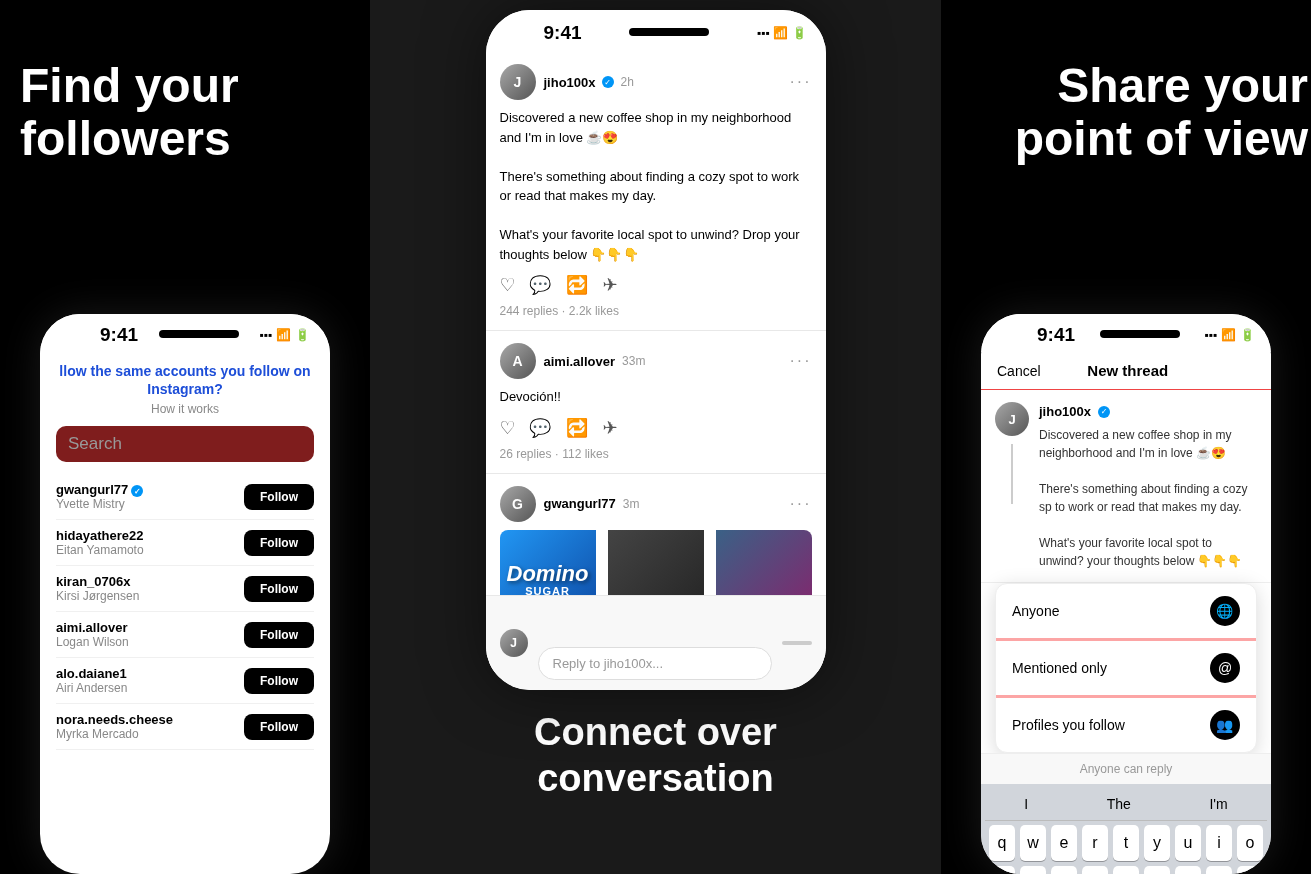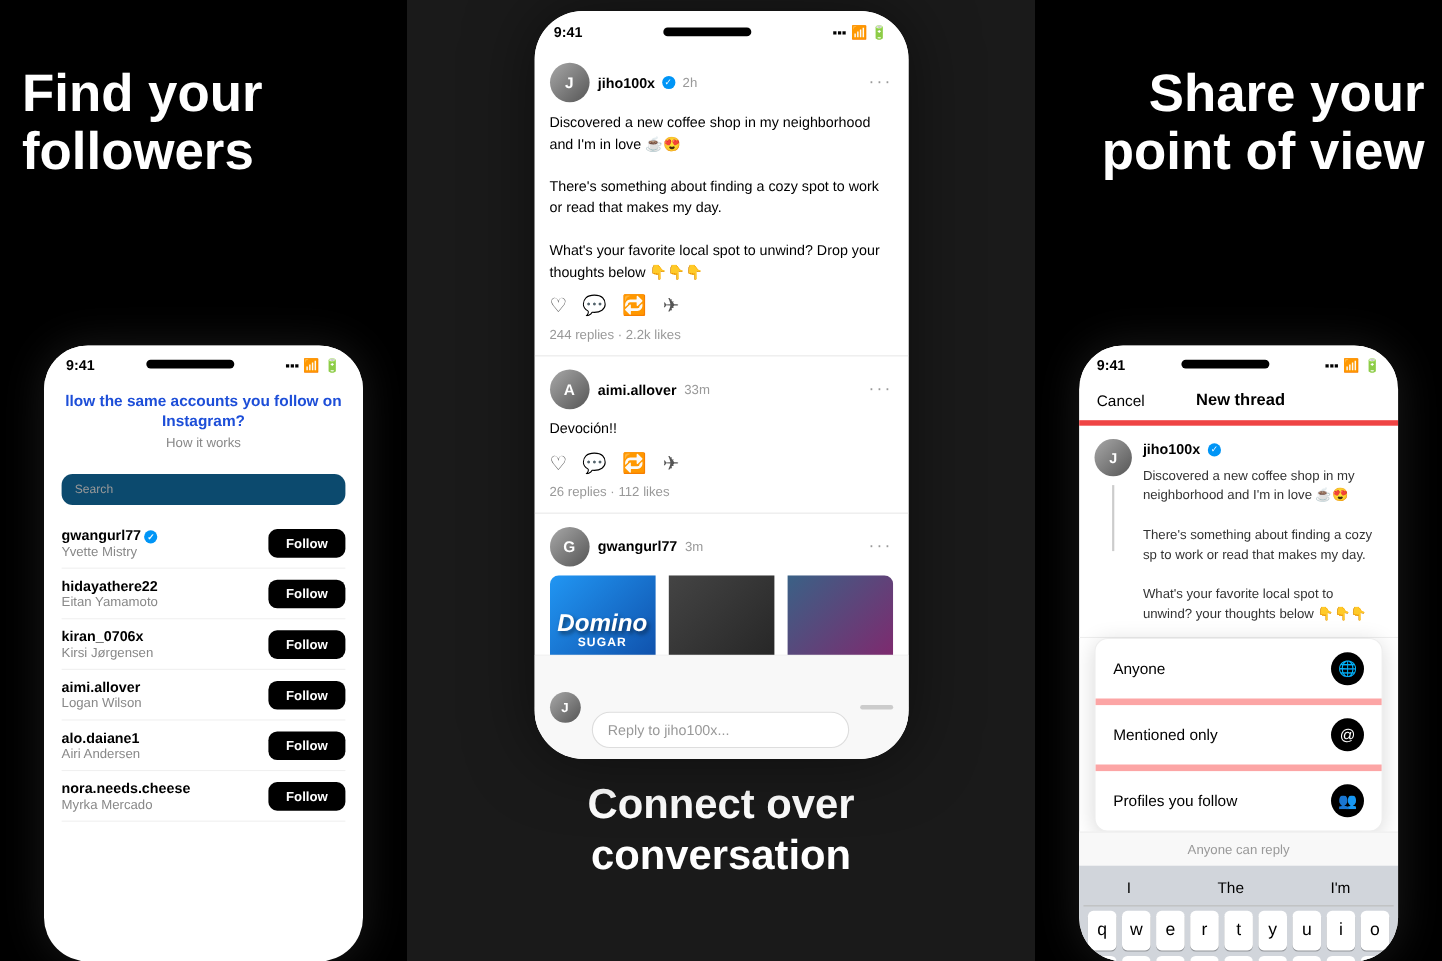--- a/index.html
+++ b/index.html
@@ -46,23 +46,24 @@
       box-shadow: 0 0 40px rgba(255,255,255,0.1);
     }
     .phone-top-bar {
       display: flex;
       justify-content: space-between;
       align-items: center;
       padding: 10px 20px 6px;
       background: #fff;
     }
     .phone-time {
-      font-size: 13px;
+      font-size: 19px;
       font-weight: 600;
       color: #000;
+      margin-left: 40px;
     }
     .phone-icons {
       display: flex;
       align-items: center;
       gap: 4px;
       font-size: 12px;
       color: #000;
     }
     .phone-notch {
       width: 80px;
@@ -81,28 +82,28 @@
       font-weight: 700;
       color: #1d4ed8;
       text-align: center;
       line-height: 1.3;
       margin-bottom: 4px;
     }
     .how-it-works {
       text-align: center;
       color: #888;
       font-size: 12px;
-      margin-bottom: 22px;
+      margin-bottom: 10px;
     }
     .search-bar {
-      background: #0c4a6e;
+      background: #7f1d1d;
       border-radius: 10px;
       padding: 8px 12px;
       color: #999;
-      font-size: 11px;
+      font-size: 17px;
       margin-bottom: 12px;
     }
     .follow-item {
       display: flex;
       align-items: center;
       justify-content: space-between;
       padding: 8px 0;
       border-bottom: 1px solid #f0f0f0;
     }
     .follow-user-info {
@@ -336,21 +337,21 @@
       line-height: 1.2;
     }
 
     
     .right-panel {
       width: 370px;
       min-width: 370px;
       background: #000;
       display: flex;
       flex-direction: column;
-      padding: 60px 16px 20px 20px;
+      padding: 60px 3px 20px 20px;
       position: relative;
     }
     .right-panel .headline {
       color: #fff;
       font-size: 48px;
       font-weight: 800;
       line-height: 1.1;
       text-align: right;
       margin-bottom: 30px;
     }
@@ -374,21 +375,21 @@
       align-items: center;
       padding: 10px 16px 6px;
       background: #fff;
     }
 
     .new-thread-header {
       display: flex;
       justify-content: space-between;
       align-items: center;
       padding: 10px 16px;
-      border-bottom: 5px solid #ef4444;
+      border-bottom: 1px solid #ef4444;
     }
 
     .cancel-btn {
       font-size: 14px;
       color: #000;
     }
 
     .new-thread-title {
       font-size: 15px;
       font-weight: 600;
@@ -433,21 +434,21 @@
       border-radius: 12px;
       margin: 0 14px;
       box-shadow: 0 4px 20px rgba(0,0,0,0.15);
     }
 
     .reply-option {
       display: flex;
       align-items: center;
       justify-content: space-between;
       padding: 12px 16px;
-      border-bottom: 6px solid #fca5a5;
+      border-bottom: 3px solid #fca5a5;
     }
 
     .reply-option:last-child {
       border-bottom: none;
     }
 
     .reply-option-label {
       font-size: 14px;
       color: #000;
     }

